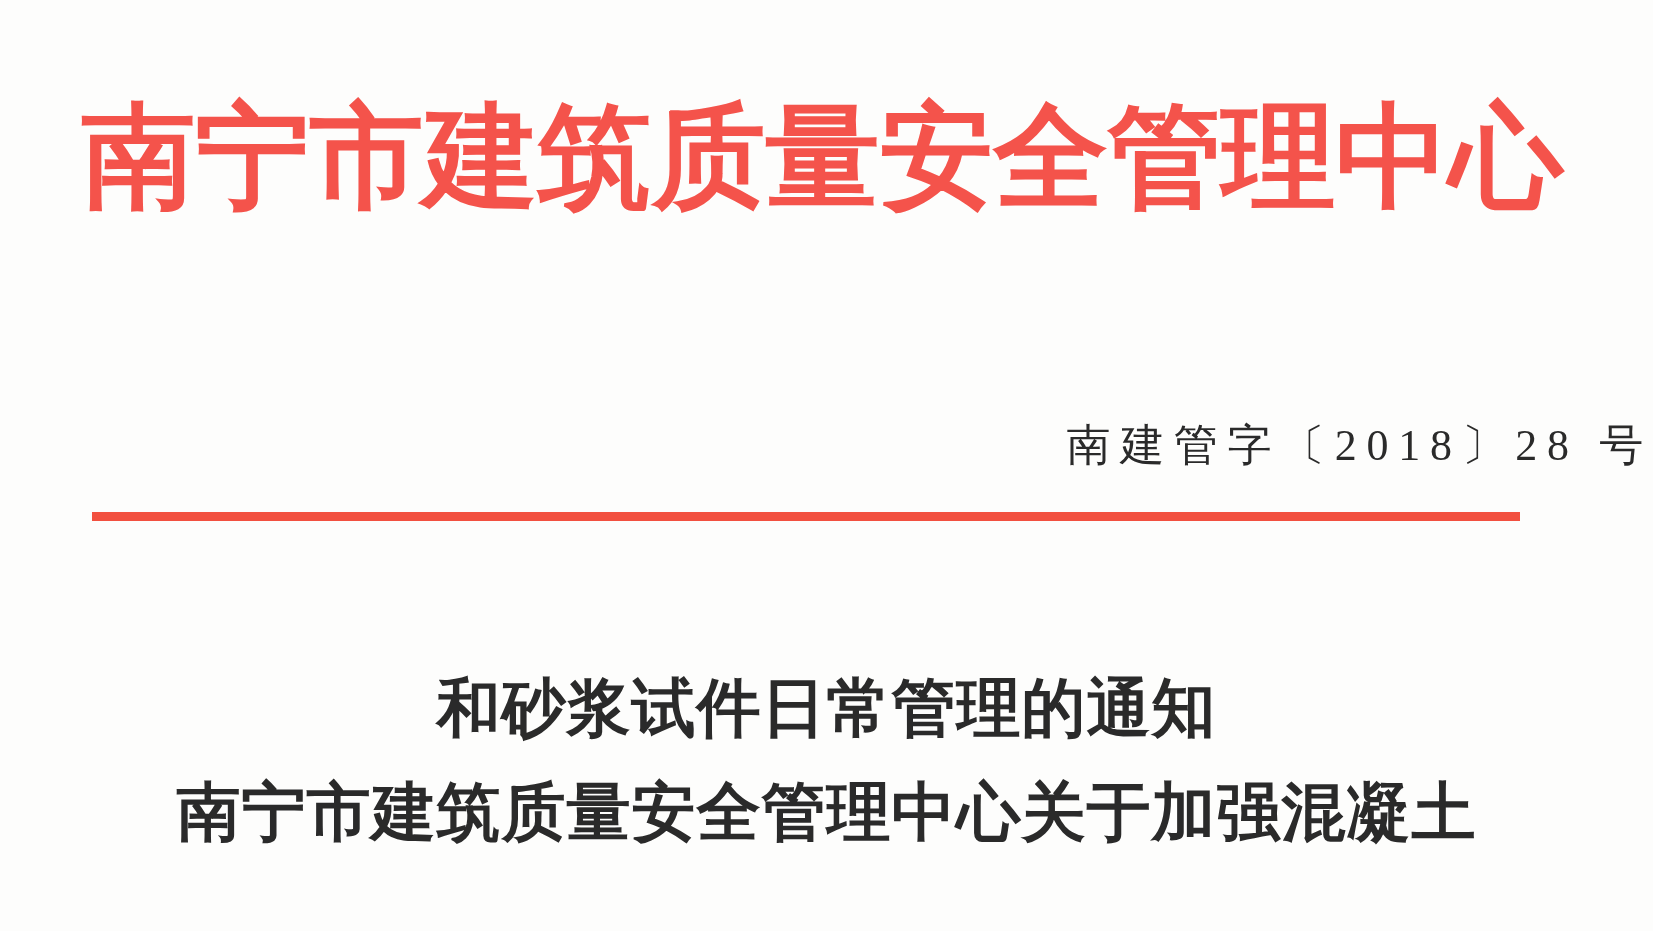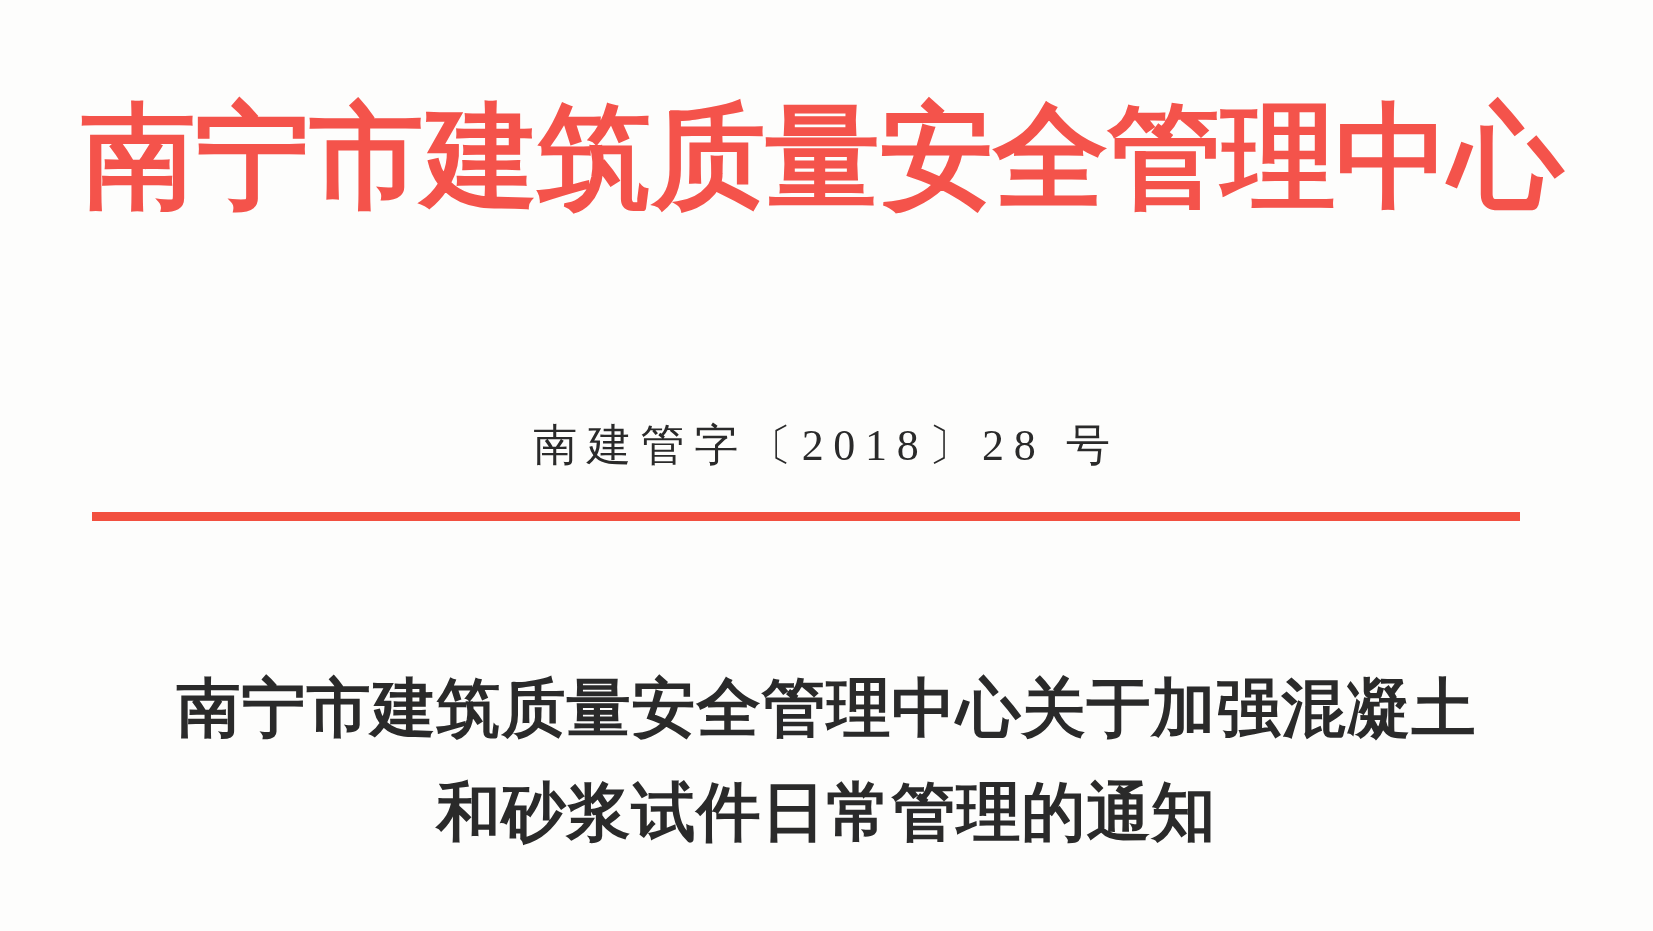--- a/index.html
+++ b/index.html
@@ -22,21 +22,21 @@
     text-align: center;
     font-size: 114px;
     line-height: 1.2;
     font-weight: 700;
     color: var(--header-red, #f4534b);
     letter-spacing: 0px;
     white-space: nowrap;
   }
   .doc-number {
     margin-top: 190px;
-    text-align: center;
+    text-align: right;
     font-size: 44px;
     line-height: 1.3;
     font-weight: 400;
     color: var(--text-black, #2a2a2a);
     letter-spacing: 0.22em;
     white-space: nowrap;
   }
   .red-divider {
     margin: 38px 0 0 92px;
     width: 1428px;
@@ -62,17 +62,17 @@
 
 <div class="page">
 
   <div class="agency-header">南宁市建筑质量安全管理中心</div>
 
   <div class="doc-number">南建管字〔2018〕28 号</div>
 
   <div class="red-divider"></div>
 
   <div class="notice-title">
+    <div class="title-line">和砂浆试件日常管理的通知</div>
     <div class="title-line">南宁市建筑质量安全管理中心关于加强混凝土</div>
-    <div class="title-line">和砂浆试件日常管理的通知</div>
   </div>
 
 </div>
 
 </body></html>

